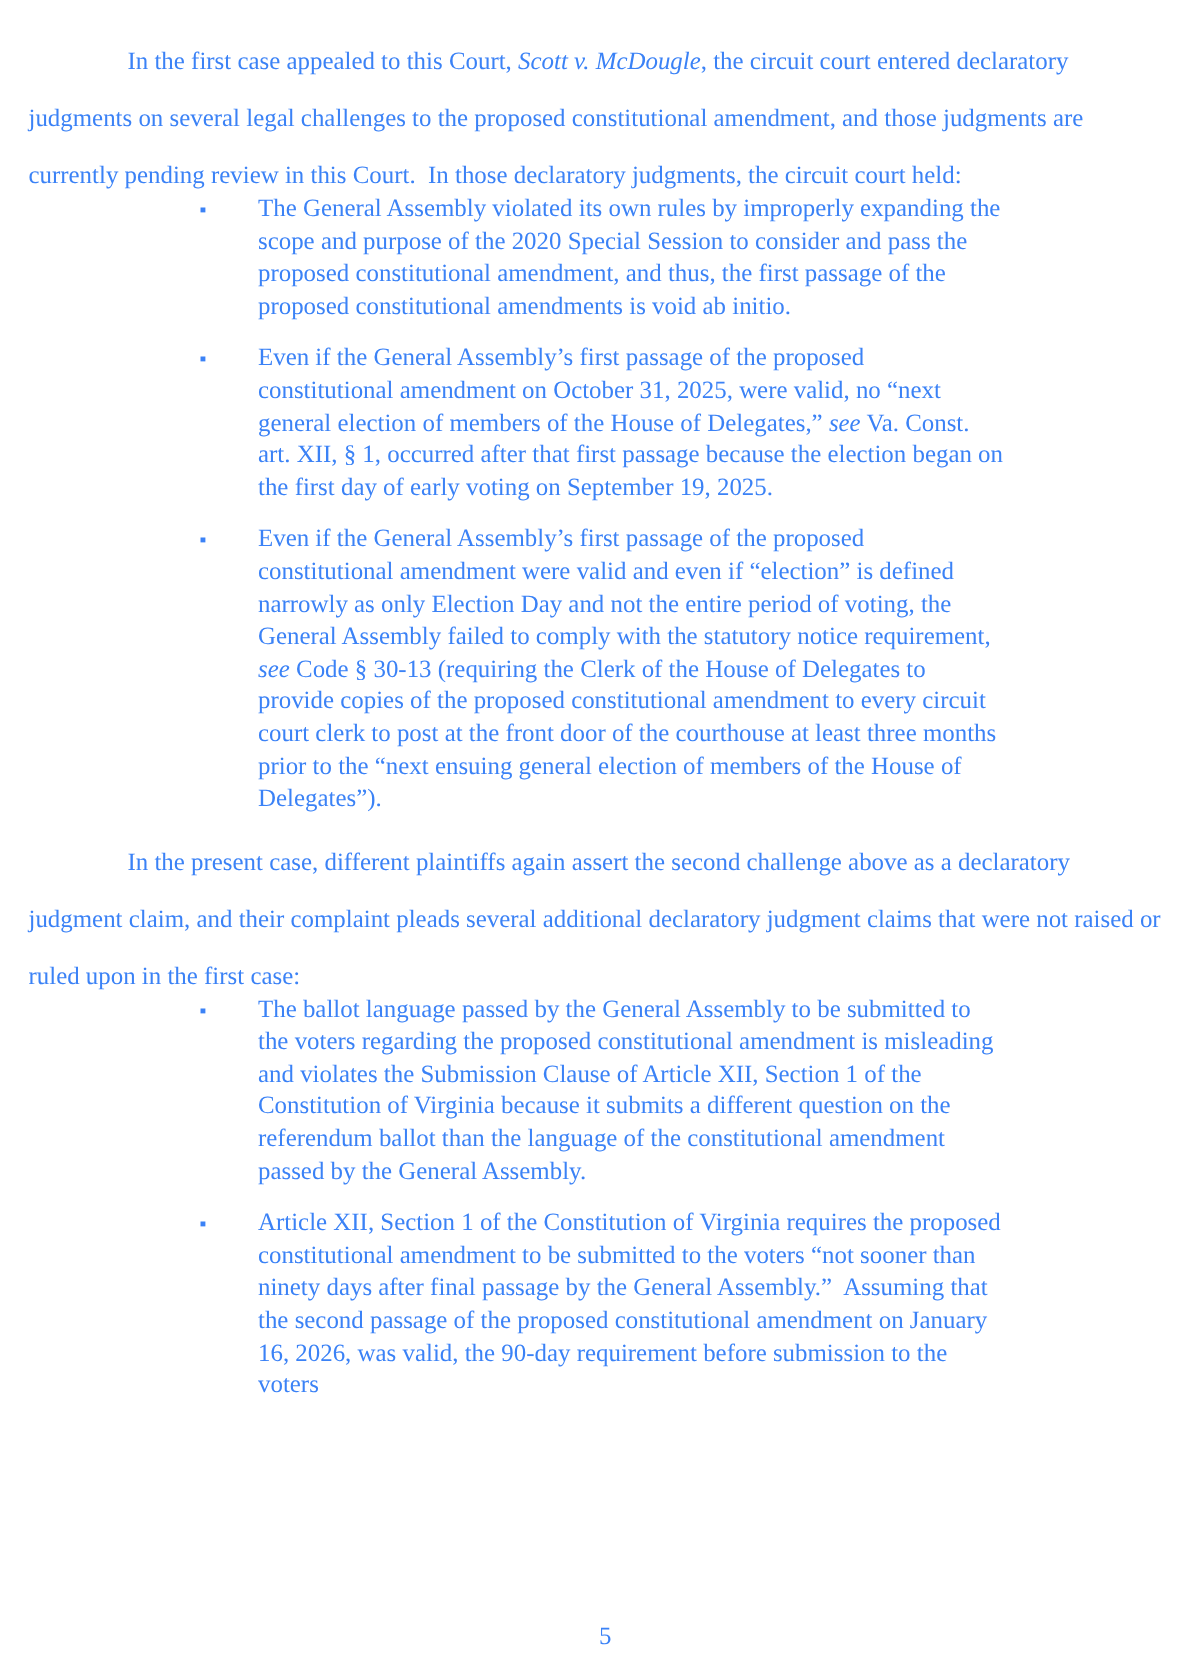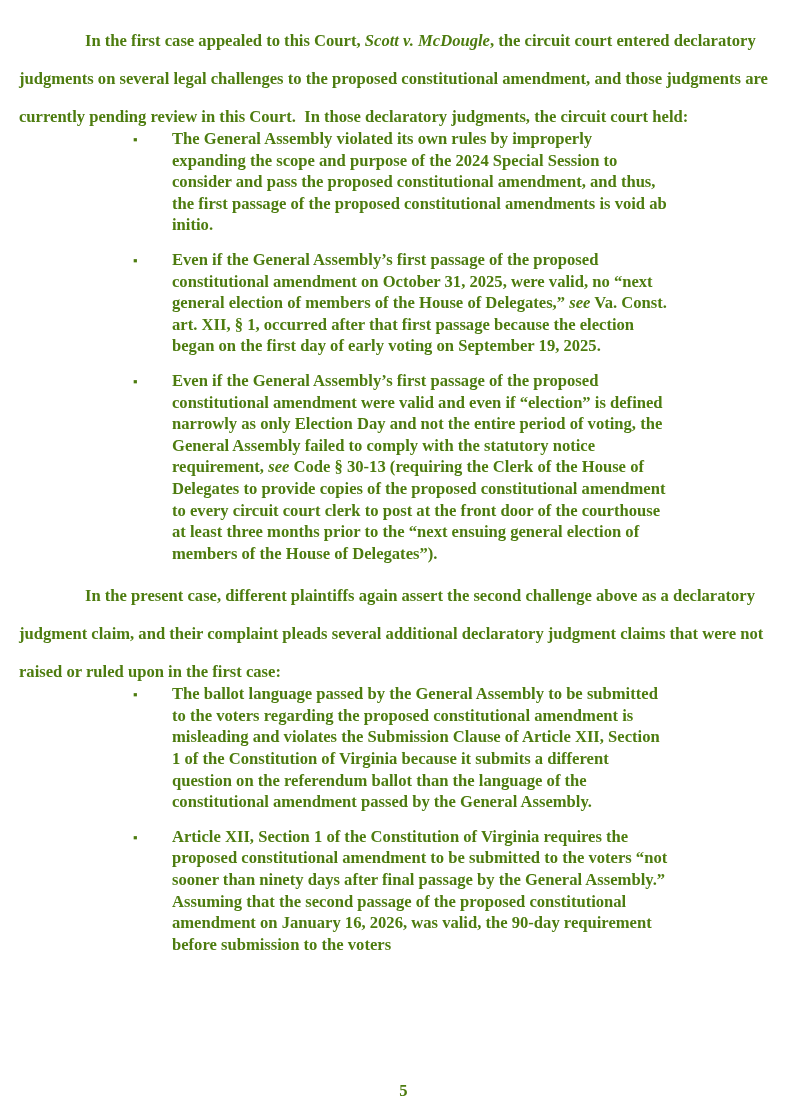--- a/index.html
+++ b/index.html
@@ -5,24 +5,23 @@
   html, body {
     margin: 0;
     padding: 0;
     background: #ffffff;
   }
   .page {
     position: relative;
     width: 795px;
     height: 1113px;
     background: #ffffff;
-    color: #4d7c0f;
+    color: #3b82f6;
     font-family: "Liberation Serif", "DejaVu Serif", serif;
     overflow: hidden;
-    font-weight: bold;
   }
   .doc-body {
     position: absolute;
     top: 22px;
     left: 19px;
     width: 757px;
   }
   .para {
     margin: 0;
     font-size: 16.6px;
@@ -74,21 +73,21 @@
 <body>
 
 <div class="page">
   <div class="doc-body">
 
     <p class="para"><span>In the first case appealed to this Court, </span><span class="italic">Scott v. McDougle</span><span>, the circuit court entered declaratory judgments on several legal challenges to the proposed constitutional amendment, and those judgments are currently pending review in this Court.  In those declaratory judgments, the circuit court held:</span></p>
 
     <ul class="bullets">
       <li>
         <span class="marker">▪</span>
-        <span class="btext"><span>The General Assembly violated its own rules by improperly expanding the scope and purpose of the 2024 Special Session to consider and pass the proposed constitutional amendment, and thus, the first passage of the proposed constitutional amendments is void ab initio.</span></span>
+        <span class="btext"><span>The General Assembly violated its own rules by improperly expanding the scope and purpose of the 2020 Special Session to consider and pass the proposed constitutional amendment, and thus, the first passage of the proposed constitutional amendments is void ab initio.</span></span>
       </li>
       <li>
         <span class="marker">▪</span>
         <span class="btext"><span>Even if the General Assembly’s first passage of the proposed constitutional amendment on October 31, 2025, were valid, no “next general election of members of the House of Delegates,” </span><span class="italic">see</span><span> Va. Const. art. XII, § 1, occurred after that first passage because the election began on the first day of early voting on September 19, 2025.</span></span>
       </li>
       <li>
         <span class="marker">▪</span>
         <span class="btext"><span>Even if the General Assembly’s first passage of the proposed constitutional amendment were valid and even if “election” is defined narrowly as only Election Day and not the entire period of voting, the General Assembly failed to comply with the statutory notice requirement, </span><span class="italic">see</span><span> Code § 30-13 (requiring the Clerk of the House of Delegates to provide copies of the proposed constitutional amendment to every circuit court clerk to post at the front door of the courthouse at least three months prior to the “next ensuing general election of members of the House of Delegates”).</span></span>
       </li>
     </ul>

